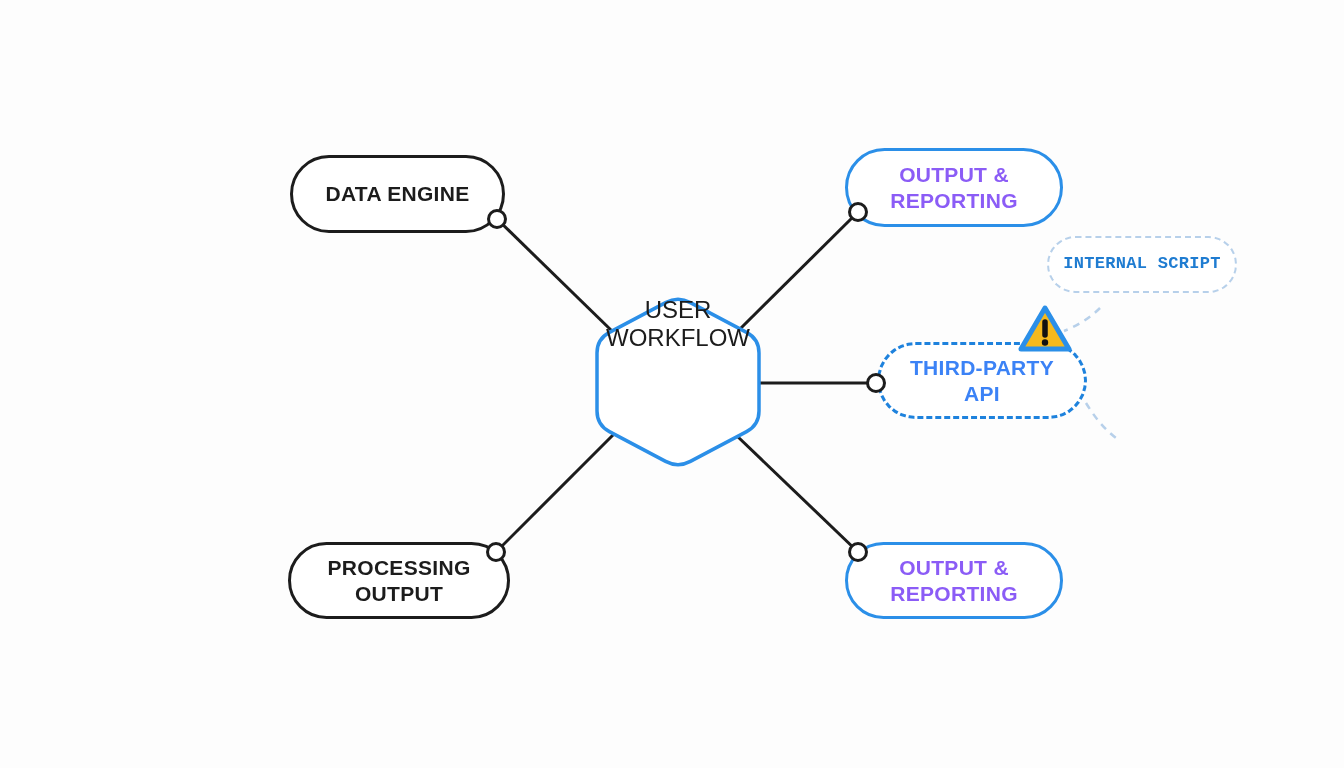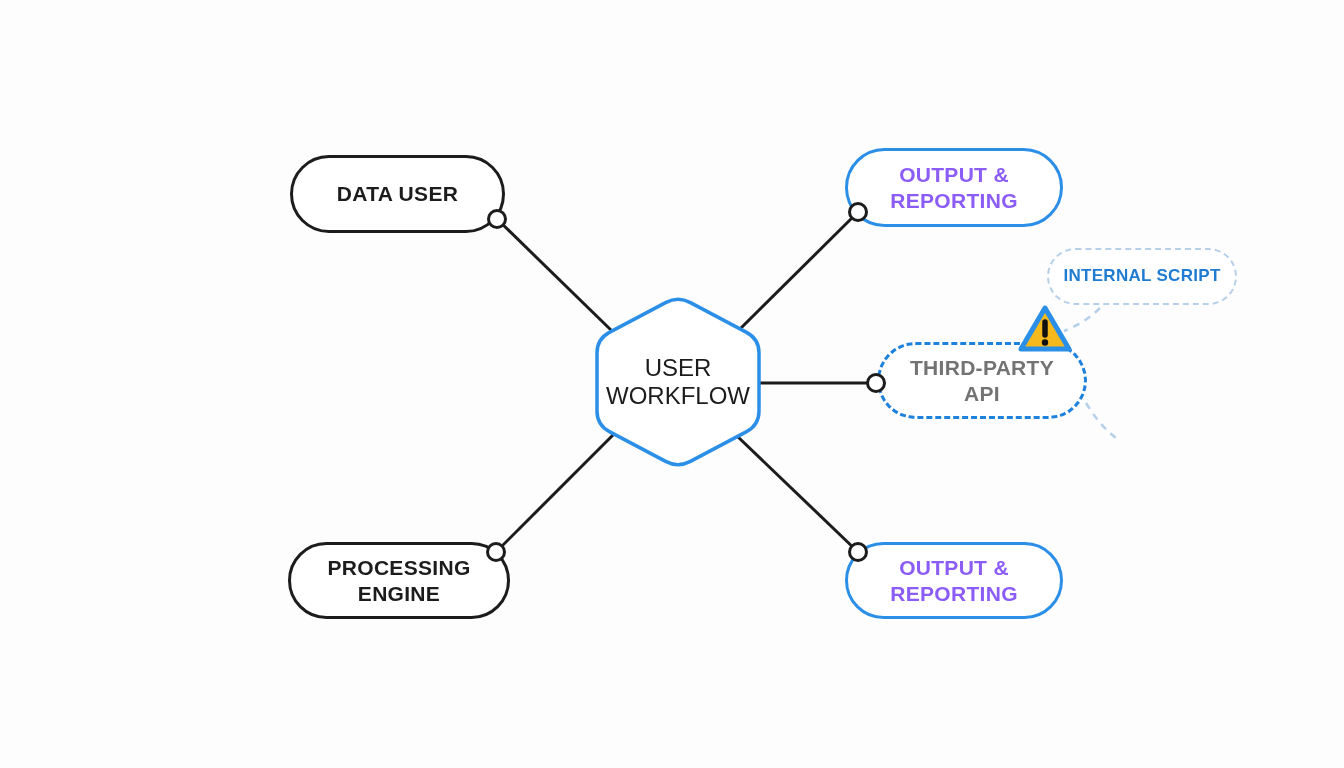--- a/index.html
+++ b/index.html
@@ -12,28 +12,28 @@
   .node{
     position:absolute;display:flex;align-items:center;justify-content:center;
     text-align:center;background:#ffffff;box-sizing:border-box;
     z-index:2;
   }
   .node .lbl{
     font-weight:600;letter-spacing:.3px;line-height:1.22;
   }
   .pill-black{border:3px solid #1c1c1c;border-radius:40px;color:#1c1c1c;}
   .pill-blue{border:3px solid #2b8fe8;border-radius:40px;color:#8b5cf6;}
-  .pill-dash{border:3px dashed #1e82dd;border-radius:39px;color:#737373;}
+  .pill-dash{border:3px dashed #1e82dd;border-radius:39px;color:#3b82f6;}
   .pill-dash-light{border:2.5px dashed #b7d0ea;border-radius:29px;color:#1f7cd1;}
   .fs-main{font-size:21px;}
   .fs-hex{font-size:24px;}
   .fs-sub{font-size:17px;}
   .hex-label{
     position:absolute;left:597px;top:296px;width:162px;height:172px;
-    display:flex;align-items:center;justify-content:center;text-align:center;
+    display:flex;justify-content:center;text-align:center;
     z-index:3;color:#1c1c1c;
   }
   .dot{
     position:absolute;width:14px;height:14px;border:3px solid #1c1c1c;
     border-radius:50%;background:#ffffff;z-index:4;
   }
   #warn{position:absolute;left:1016px;top:302px;z-index:5;}
 </style>
 </head>
 <body>
@@ -55,38 +55,38 @@
              Q 759 425 746.6 431.6 L 690.4 461.4 Q 678 468 665.6 461.4
              L 609.4 431.6 Q 597 425 597 411 L 597 353 Q 597 339 609.4 332.4
              L 665.6 302.6 Q 678 296 690.4 302.6 Z" fill="#ffffff" stroke="#2b8fe8" stroke-width="3.5"></path>
   </svg>
 
   <div class="hex-label">
     <span class="lbl fs-hex">USER WORKFLOW</span>
   </div>
 
   <div class="node pill-black" style="left:290px;top:155px;width:215px;height:78px;padding:0 22px;">
-    <span class="lbl fs-main">DATA USER</span>
+    <span class="lbl fs-main">DATA ENGINE</span>
   </div>
 
   <div class="node pill-blue" style="left:845px;top:148px;width:218px;height:79px;padding:0 28px;">
     <span class="lbl fs-main">OUTPUT &amp; REPORTING</span>
   </div>
 
   <div class="node pill-dash" style="left:877px;top:342px;width:210px;height:77px;padding:0 26px;">
     <span class="lbl fs-main">THIRD-PARTY API</span>
   </div>
 
-  <div class="node pill-dash-light" style="left:1047px;top:248px;width:190px;height:57px;padding:0 14px;">
+  <div class="node pill-dash-light" style="left:1047px;top:236px;width:190px;height:57px;padding:0 14px;font-family:Liberation Mono, monospace;">
     <span class="lbl fs-sub">INTERNAL SCRIPT</span>
   </div>
 
 
   <div class="node pill-black" style="left:288px;top:542px;width:222px;height:77px;padding:0 28px;">
-    <span class="lbl fs-main">PROCESSING ENGINE</span>
+    <span class="lbl fs-main">PROCESSING OUTPUT</span>
   </div>
 
   <div class="node pill-blue" style="left:845px;top:542px;width:218px;height:77px;padding:0 28px;">
     <span class="lbl fs-main">OUTPUT &amp; REPORTING</span>
   </div>
 
   <div class="dot" style="left:487px;top:209px;"></div>
   <div class="dot" style="left:848px;top:202px;"></div>
   <div class="dot" style="left:866px;top:373px;"></div>
   <div class="dot" style="left:486px;top:542px;"></div>

